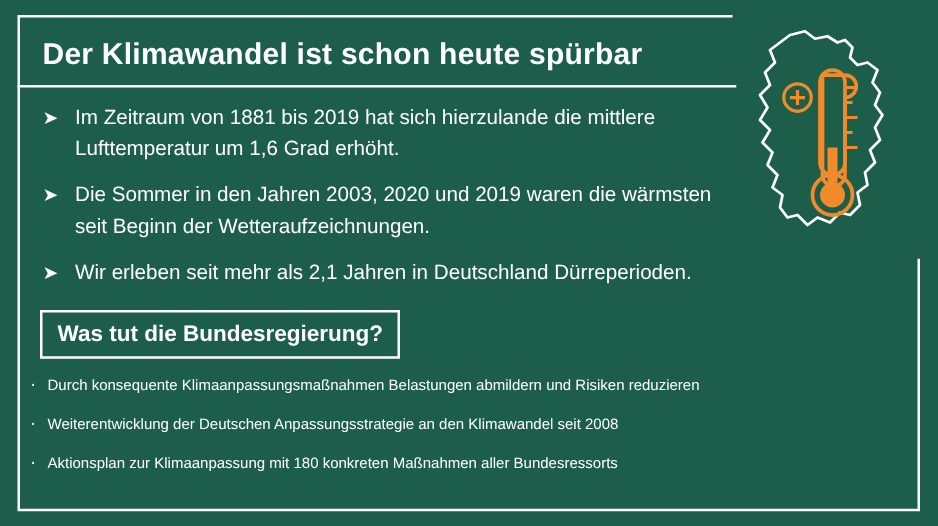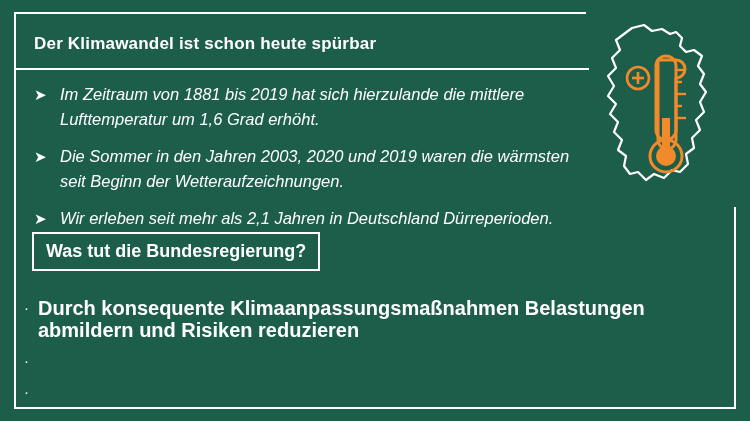--- a/index.html
+++ b/index.html
@@ -30,21 +30,21 @@
     right: 14px;
     top: 12px;
     width: 150px;
     height: 195px;
     background: #1d5e4a;
   }
   .title {
     position: absolute;
     left: 34px;
     top: 28px;
-    font-size: 17px;
+    font-size: 24px;
     font-weight: bold;
     letter-spacing: 0.2px;
     line-height: 32px;
     width: 560px;
   }
   .title-rule {
     position: absolute;
     left: 14px;
     top: 68px;
     width: 575px;
@@ -65,26 +65,25 @@
   .bullet .arrow {
     flex: 0 0 auto;
     width: 26px;
     font-size: 15px;
     line-height: 25px;
     color: #ffffff;
   }
   .bullet .btext {
     font-size: 16.5px;
     line-height: 25px;
-    font-style: italic;
   }
   .subhead-box {
     position: absolute;
     left: 32px;
-    top: 232px;
+    top: 248px;
     border: 2px solid #ffffff;
     padding: 6px 12px 7px 12px;
     display: inline-block;
   }
   .subhead-box span {
     font-size: 18px;
     font-weight: bold;
     line-height: 22px;
   }
   .dots {
@@ -99,23 +98,22 @@
     margin-bottom: 9px;
   }
   .dot-item .dot {
     flex: 0 0 auto;
     width: 14px;
     font-size: 15px;
     line-height: 22px;
     text-align: left;
   }
   .dot-item .dtext {
-    font-size: 20px;
+    font-size: 12px;
     line-height: 22px;
-    font-weight: bold;
   }
   .map-wrap {
     position: absolute;
     right: 22px;
     top: 22px;
     width: 136px;
     height: 178px;
   }
   .map-wrap svg {
     display: block;
@@ -172,17 +170,19 @@
   <span>Was tut die Bundesregierung?</span>
 </div>
 
 <div class="dots">
   <div class="dot-item">
     <span class="dot">·</span>
     <span class="dtext">Durch konsequente Klimaanpassungsmaßnahmen Belastungen abmildern und Risiken reduzieren</span>
   </div>
   <div class="dot-item">
     <span class="dot">·</span>
+    <span class="dtext">Weiterentwicklung der Deutschen Anpassungsstrategie an den Klimawandel seit 2008</span>
   </div>
   <div class="dot-item">
     <span class="dot">·</span>
+    <span class="dtext">Aktionsplan zur Klimaanpassung mit 180 konkreten Maßnahmen aller Bundesressorts</span>
   </div>
 </div>
 
 </body></html>

